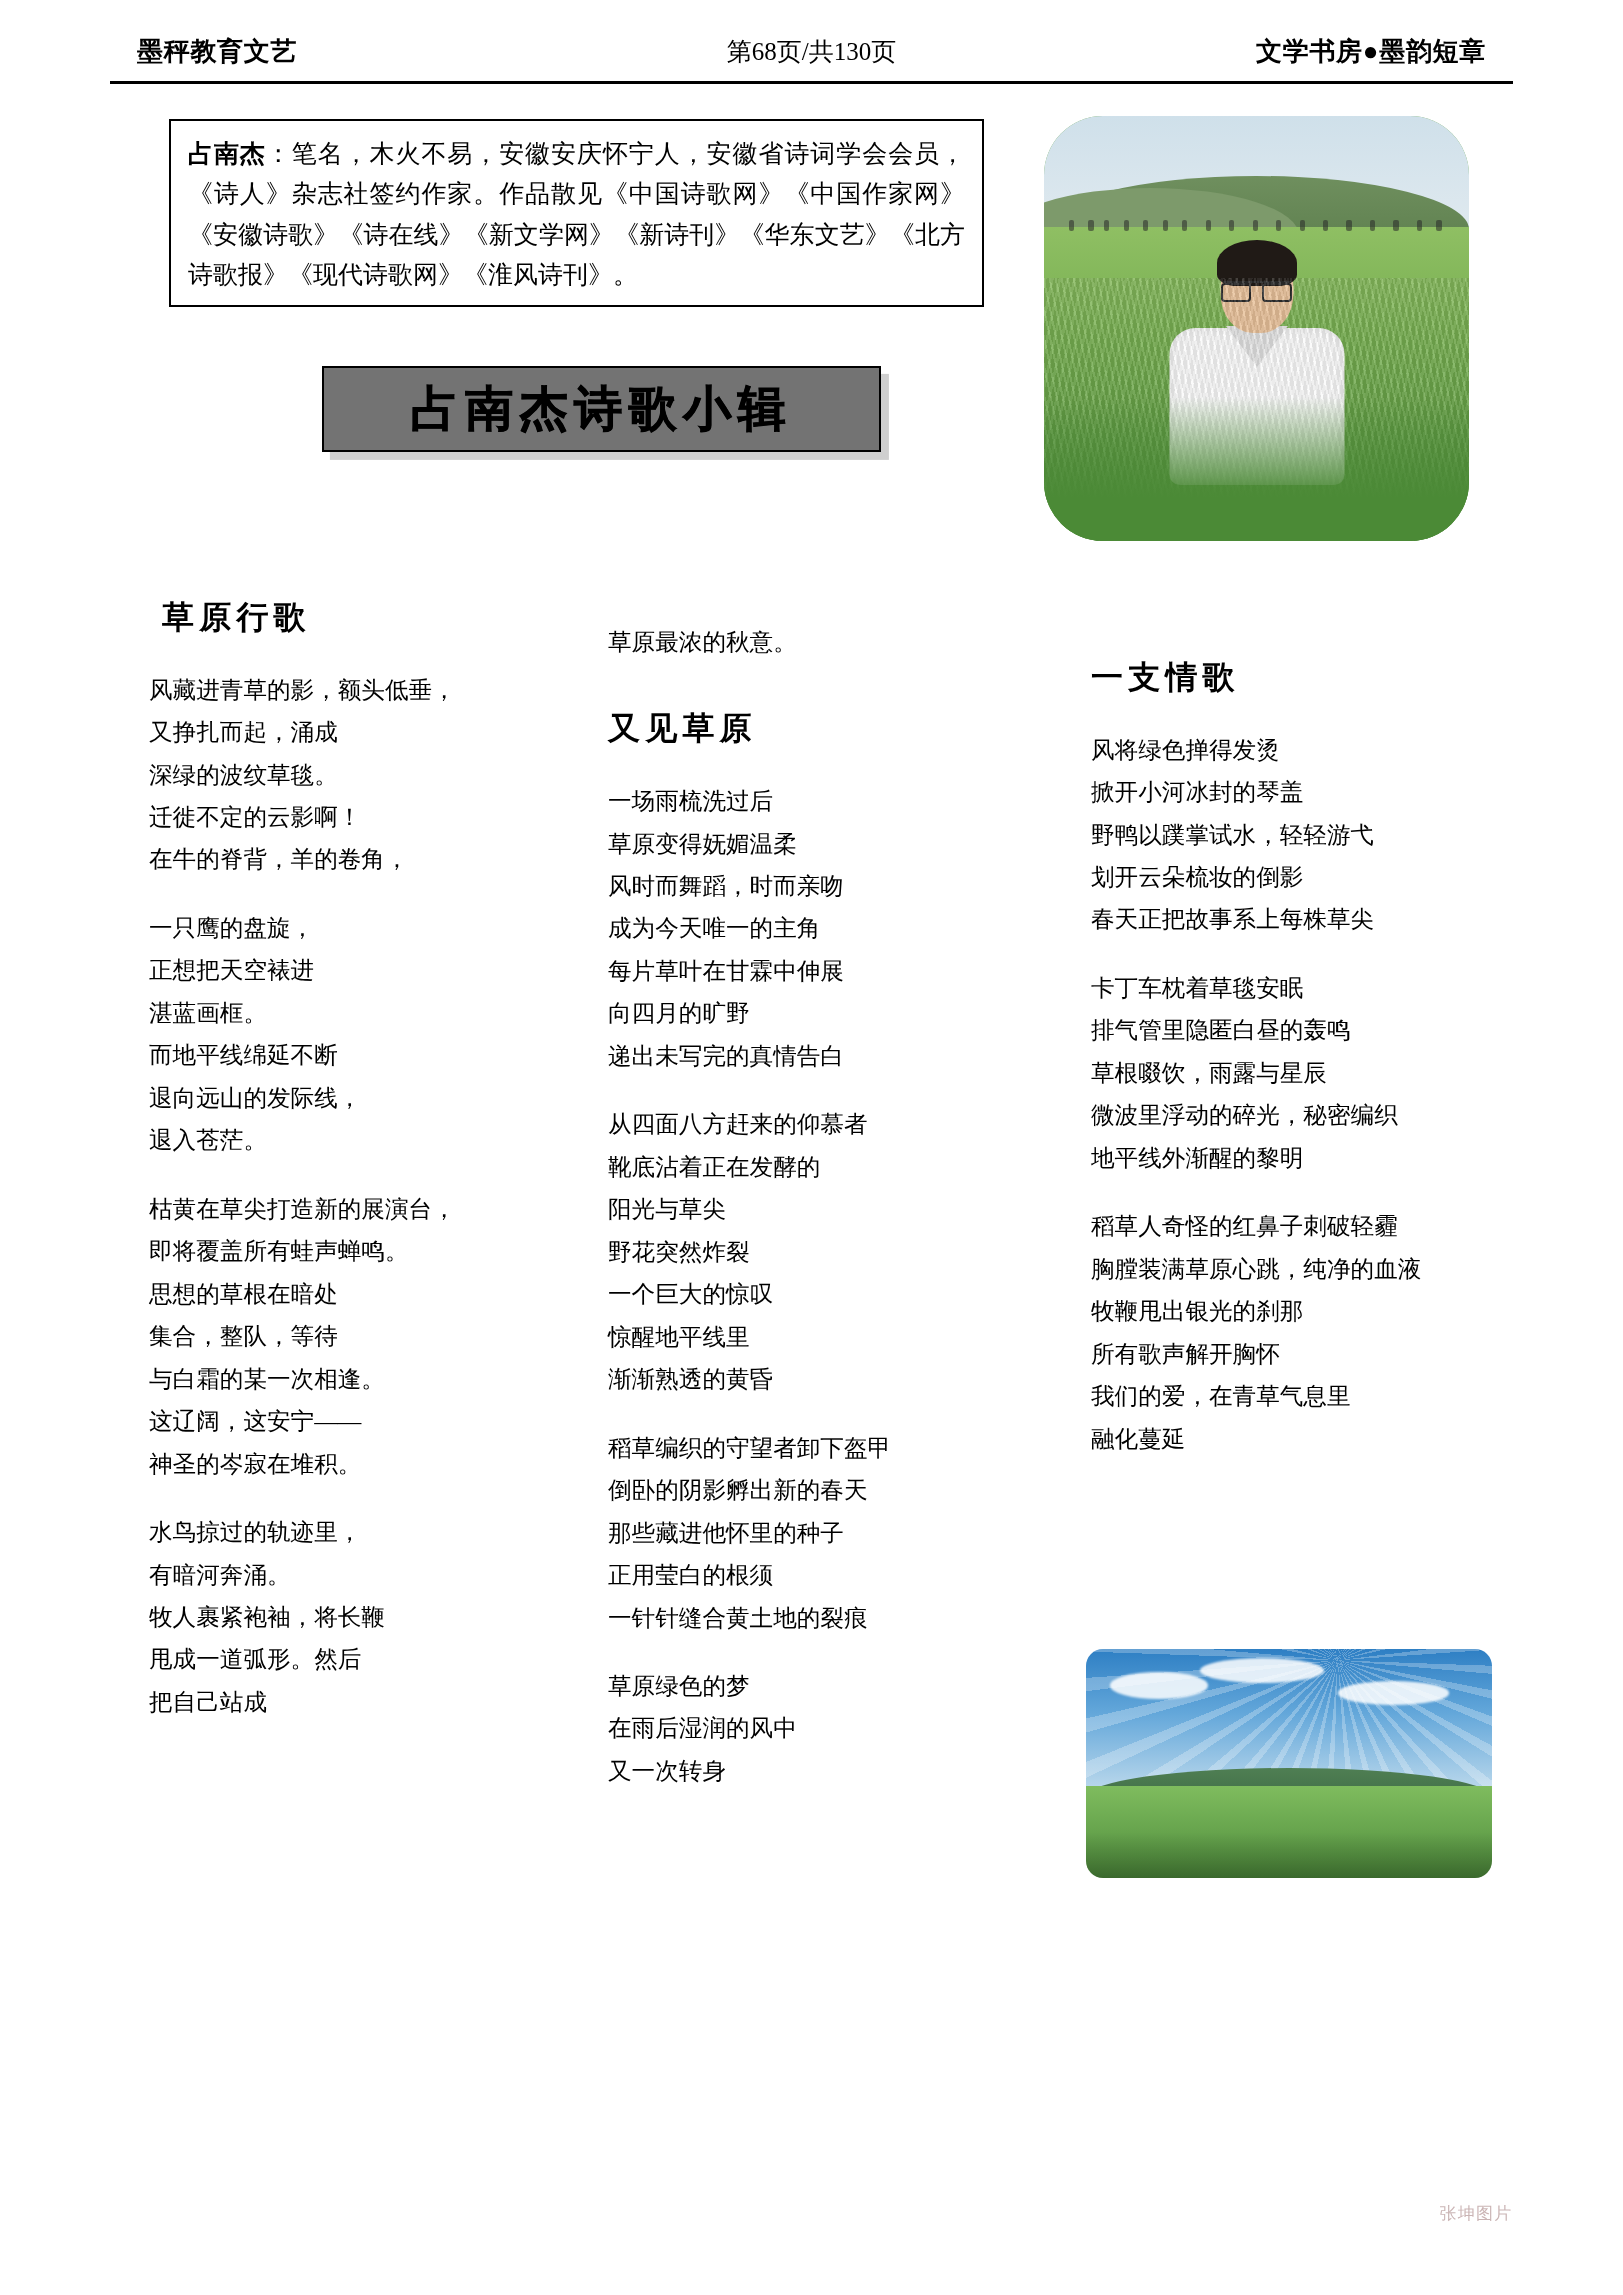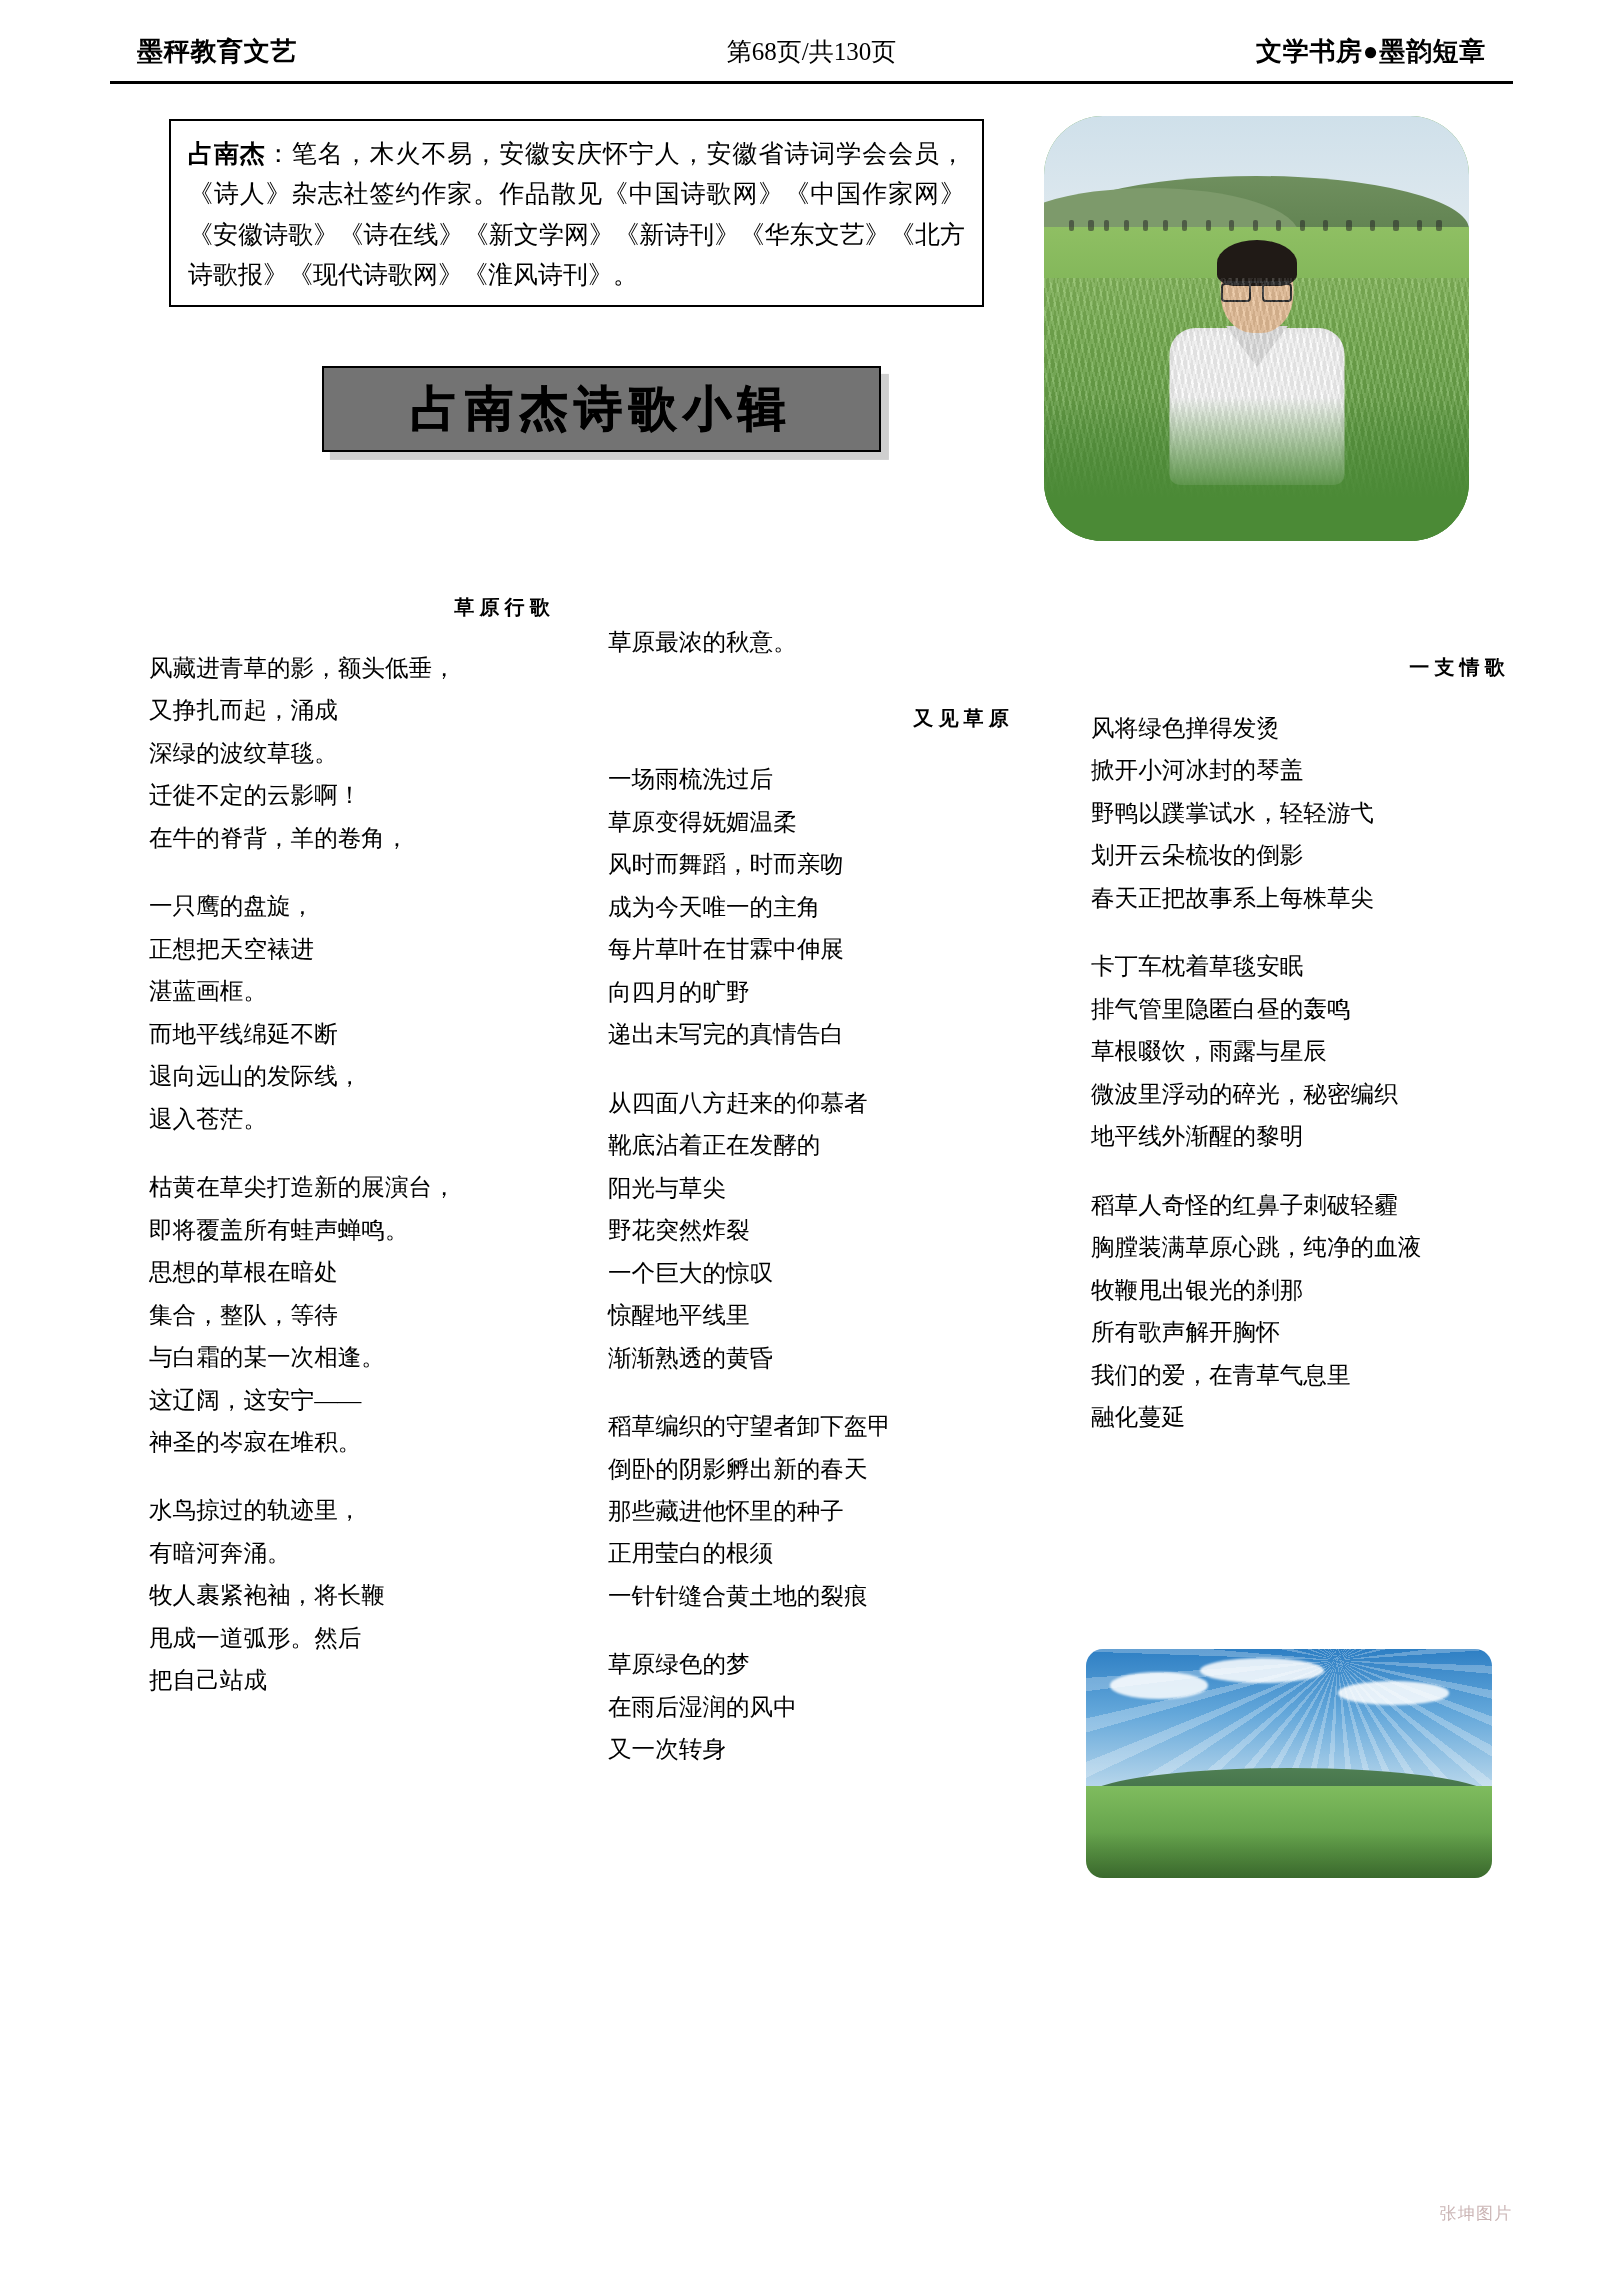--- a/index.html
+++ b/index.html
@@ -195,23 +195,23 @@
     font-size: 23.6px;
     line-height: 1.80;
   }
   .col-1 { left: 0; }
   .col-2 { left: 459px; margin-top: 32px; }
   .col-3 { left: 942px; width: 419px; }
 
   .poem-title {
     font-family: "Liberation Serif", "DejaVu Serif", serif;
     font-weight: bold;
-    font-size: 20px;
+    font-size: 32px;
     letter-spacing: 5.2px;
-    text-align: right;
+    text-align: left;
     margin: 0 0 22px 0;
   }
   .poem-title.indent-a { margin-left: 13px; }
   .stanza {
     margin: 0 0 26px 0;
   }
   .line { white-space: pre-wrap; }
   .col-3 .line, .col-2 .line { }
 
   .lead-line { margin: 0 0 37px 0; }

